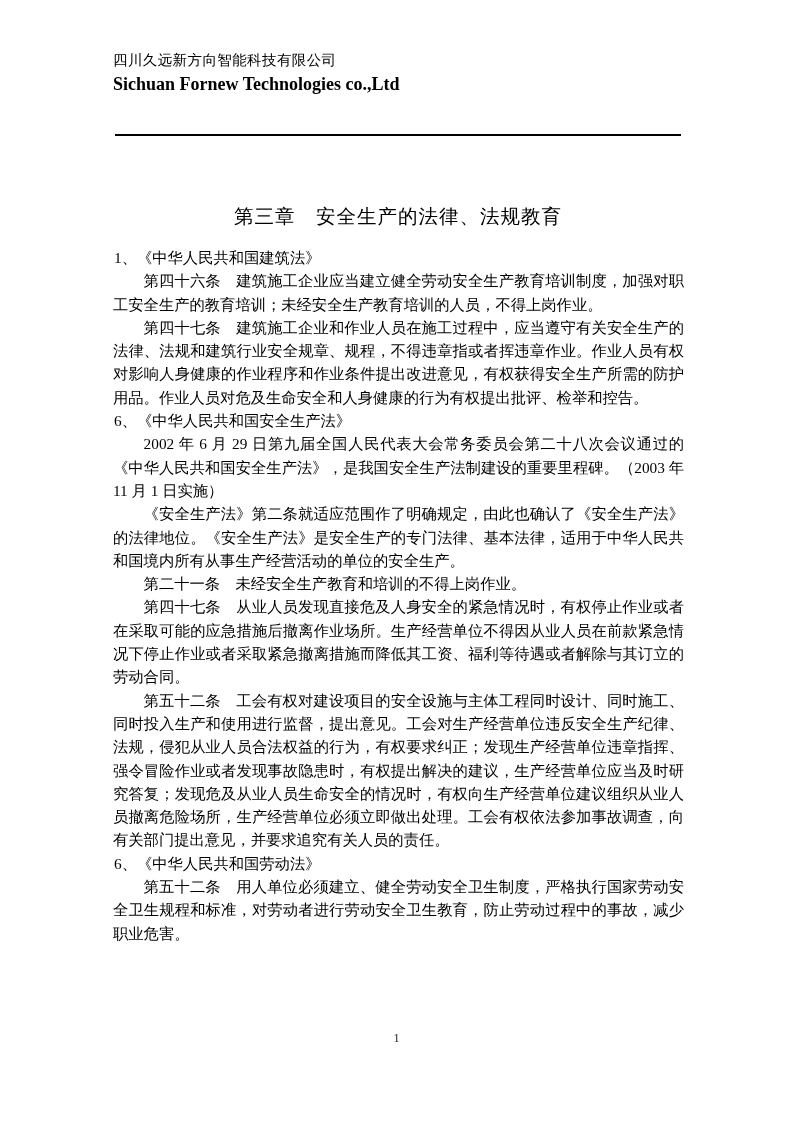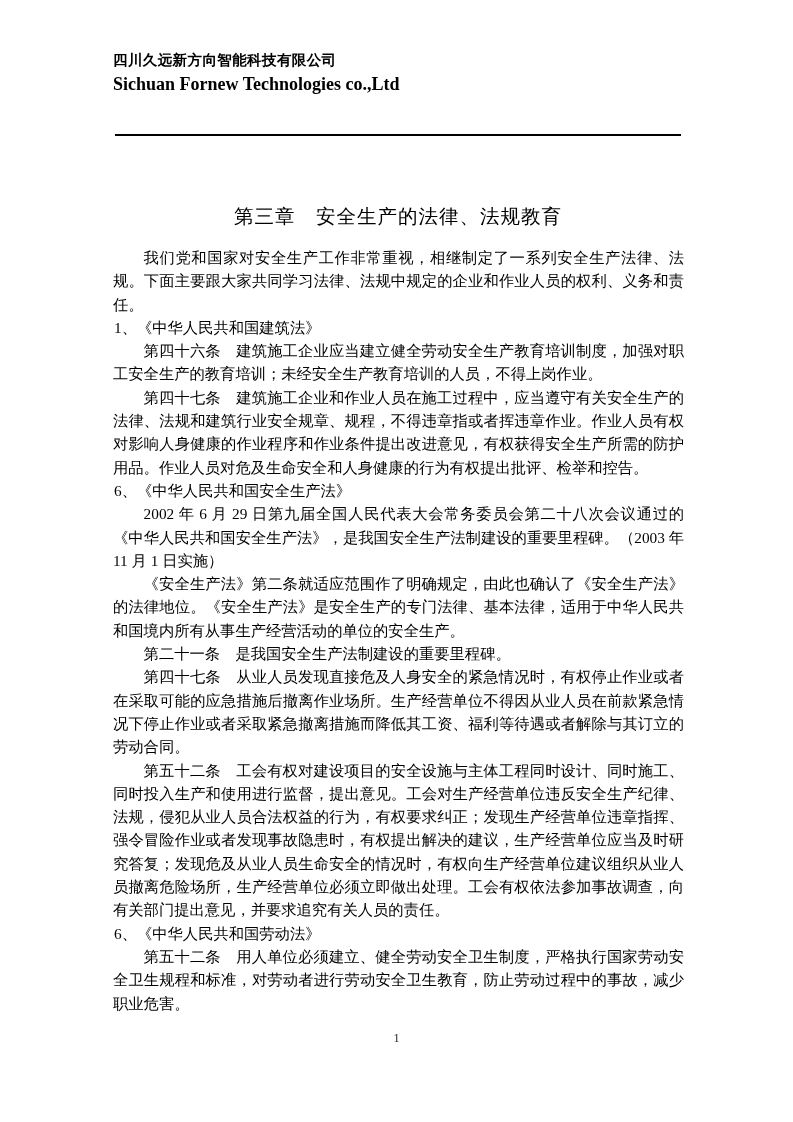--- a/index.html
+++ b/index.html
@@ -27,21 +27,21 @@
 
   
   .header {
     position: absolute;
     left: 113px;
     top: 50px;
     width: 570px;
   }
   .header-cn {
     font-family: "DejaVu Sans", "Liberation Sans", sans-serif;
-    font-weight: bold;
+    font-weight: normal;
     font-size: 14.5px;
     letter-spacing: 0.4px;
     line-height: 20px;
     white-space: nowrap;
   }
   .header-en {
     font-family: "Liberation Serif", "DejaVu Serif", serif;
     font-weight: bold;
     font-size: 18px;
     line-height: 22px;
@@ -117,35 +117,34 @@
     <div class="header-cn">四川久远新方向智能科技有限公司</div>
     <div class="header-en">Sichuan Fornew Technologies co.,Ltd</div>
   </div>
 
   <div class="header-rule"></div>
 
   <div class="doc-title">第三章　安全生产的法律、法规教育</div>
 
   <div class="body-wrap">
 
-    <p class="para indent">我们党和国家对安全生产工作非常重视，相继制定了一系列安全生产法律、法规。下面主要跟大家共同学习法律、法规中规定的企业和作业人员的权利、义务和责任。</p>
 
     <p class="para flush">1、《中华人民共和国建筑法》</p>
 
     <p class="para indent">第四十六条　建筑施工企业应当建立健全劳动安全生产教育培训制度，加强对职工安全生产的教育培训；未经安全生产教育培训的人员，不得上岗作业。</p>
 
     <p class="para indent">第四十七条　建筑施工企业和作业人员在施工过程中，应当遵守有关安全生产的法律、法规和建筑行业安全规章、规程，不得违章指或者挥违章作业。作业人员有权对影响人身健康的作业程序和作业条件提出改进意见，有权获得安全生产所需的防护用品。作业人员对危及生命安全和人身健康的行为有权提出批评、检举和控告。</p>
 
     <p class="para flush">6、《中华人民共和国安全生产法》</p>
 
     <p class="para indent">2002 年 6 月 29 日第九届全国人民代表大会常务委员会第二十八次会议通过的《中华人民共和国安全生产法》，是我国安全生产法制建设的重要里程碑。（2003 年 11 月 1 日实施）</p>
 
     <p class="para indent">《安全生产法》第二条就适应范围作了明确规定，由此也确认了《安全生产法》的法律地位。《安全生产法》是安全生产的专门法律、基本法律，适用于中华人民共和国境内所有从事生产经营活动的单位的安全生产。</p>
 
-    <p class="para indent">第二十一条　是我国安全生产法制建设的重要里程碑。</p>
+    <p class="para indent">第二十一条　未经安全生产教育和培训的不得上岗作业。</p>
 
     <p class="para indent">第四十七条　从业人员发现直接危及人身安全的紧急情况时，有权停止作业或者在采取可能的应急措施后撤离作业场所。生产经营单位不得因从业人员在前款紧急情况下停止作业或者采取紧急撤离措施而降低其工资、福利等待遇或者解除与其订立的劳动合同。</p>
 
     <p class="para indent">第五十二条　工会有权对建设项目的安全设施与主体工程同时设计、同时施工、同时投入生产和使用进行监督，提出意见。工会对生产经营单位违反安全生产纪律、法规，侵犯从业人员合法权益的行为，有权要求纠正；发现生产经营单位违章指挥、强令冒险作业或者发现事故隐患时，有权提出解决的建议，生产经营单位应当及时研究答复；发现危及从业人员生命安全的情况时，有权向生产经营单位建议组织从业人员撤离危险场所，生产经营单位必须立即做出处理。工会有权依法参加事故调查，向有关部门提出意见，并要求追究有关人员的责任。</p>
 
     <p class="para flush">6、《中华人民共和国劳动法》</p>
 
 
     <p class="para indent">第五十二条　用人单位必须建立、健全劳动安全卫生制度，严格执行国家劳动安全卫生规程和标准，对劳动者进行劳动安全卫生教育，防止劳动过程中的事故，减少职业危害。</p>
 

